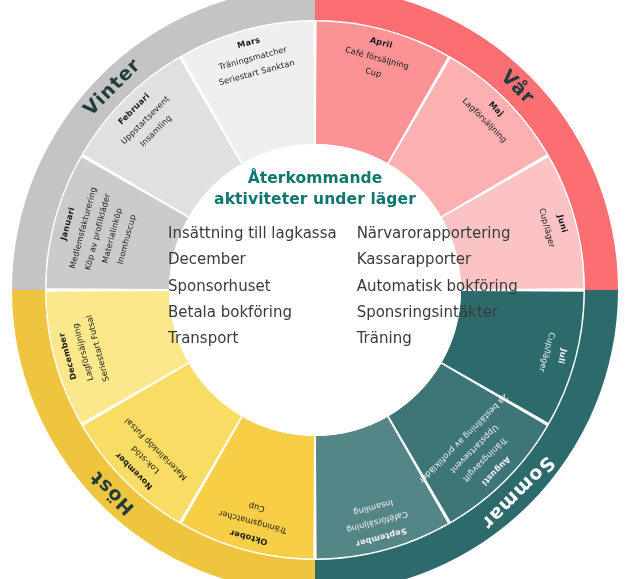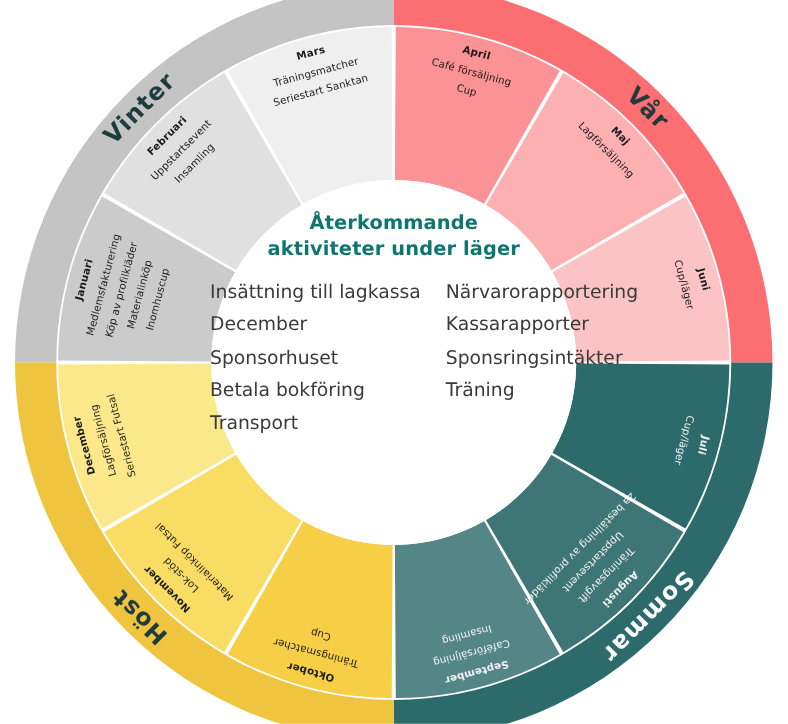--- a/index.html
+++ b/index.html
@@ -96,18 +96,19 @@
     <div class="ccol" id="col-left">
         <div class="citem">Insättning till lagkassa</div>
         <div class="citem">December</div>
         <div class="citem">Sponsorhuset</div>
         <div class="citem">Betala bokföring</div>
         <div class="citem">Transport</div>
       </div>
     <div class="ccol" id="col-right">
         <div class="citem">Närvarorapportering</div>
         <div class="citem">Kassarapporter</div>
+        <div class="citem">Automatisk bokföring</div>
         <div class="citem">Sponsringsintäkter</div>
         <div class="citem">Träning</div>
       </div>
   </div>
 
 </div>
 
 </body></html>

